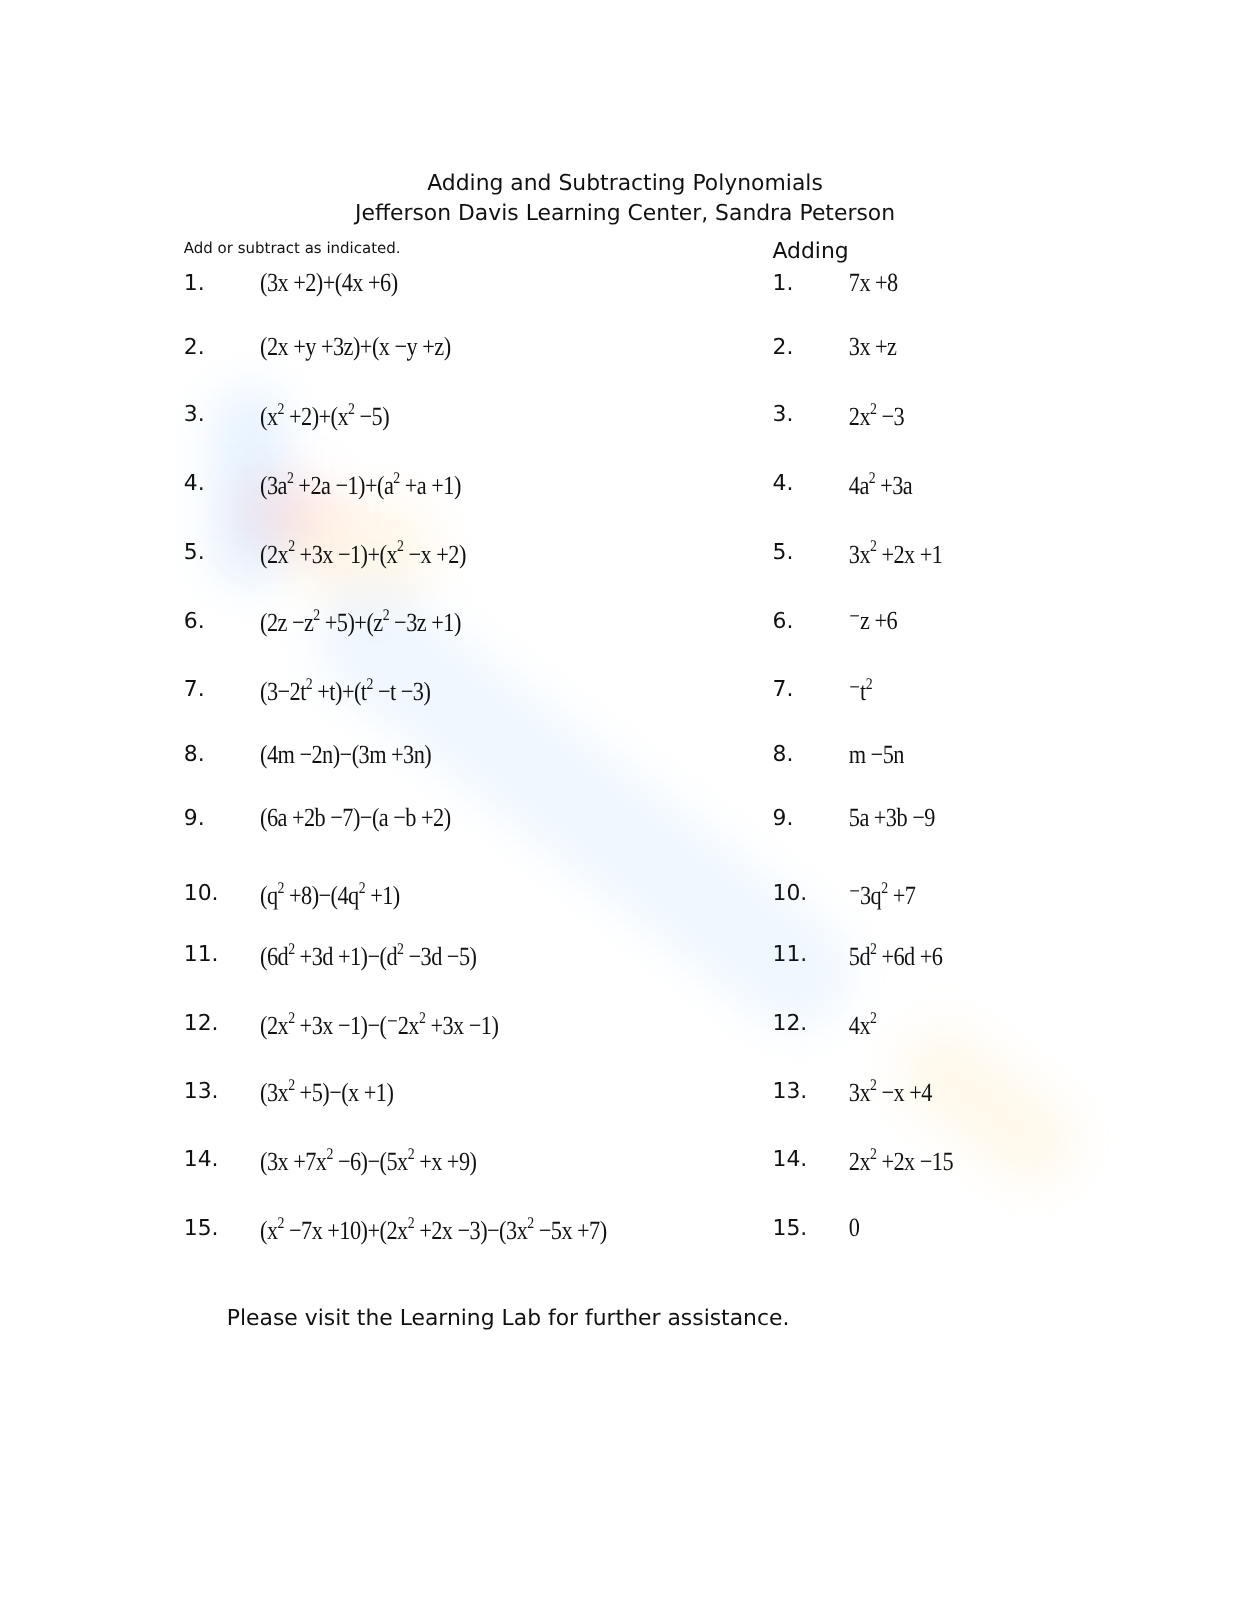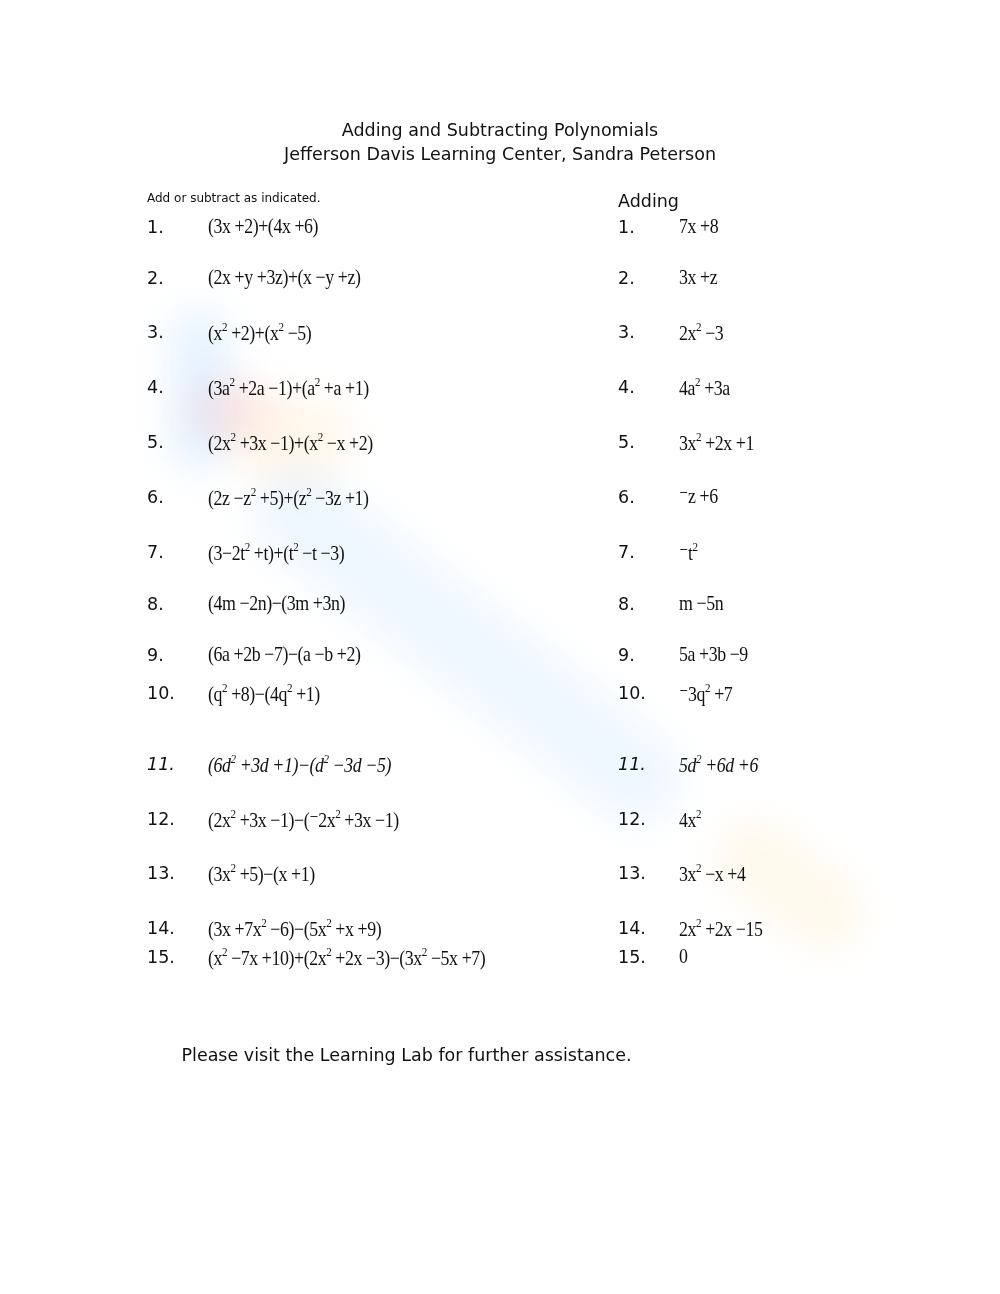--- a/index.html
+++ b/index.html
@@ -1,19 +1,19 @@
 <!DOCTYPE html>
 <html><head>
 <meta charset="utf-8">
 <style>
   html, body { margin:0; padding:0; background:#ffffff; }
   body { width:1000px; height:1294px; position:relative; overflow:hidden; font-family:"DejaVu Sans", sans-serif; color:#111; }
   .watermark { position:absolute; left:170px; top:290px; width:720px; height:700px; pointer-events:none; }
   .wm-band { position:absolute; border-radius:60px; filter:blur(18px); }
-  .title { position:absolute; left:0; width:1000px; text-align:center; font-size:17.5px; }
+  .title { position:absolute; left:0; width:1000px; text-align:center; font-size:17.5px;margin-top:17px; }
   .t1 { top:120px; }
   .t2 { top:144px; }
   .instr { position:absolute; left:147px; top:191px; font-size:12px; }
   .ans-head { position:absolute; left:618px; top:191px; font-size:17.5px; }
   .row { position:absolute; left:0; width:1000px; height:30px; }
   .num { position:absolute; font-size:17.5px; top:3px; }
   .pnum { left:147px; }
   .anum { left:618px; }
   .expr { position:absolute; font-family:"Liberation Serif", "DejaVu Serif", serif; font-size:21px; letter-spacing:-0.5px; white-space:pre; transform:scaleX(0.85); transform-origin:left center; }
   .pexpr { left:208px; }
@@ -86,27 +86,27 @@
       <span class="expr pexpr">(4m −2n)−(3m +3n)</span>
       <span class="num anum">8.</span>
       <span class="expr aexpr">m −5n</span>
     </div>
     <div class="row" style="top: 642px;">
       <span class="num pnum">9.</span>
       <span class="expr pexpr">(6a +2b −7)−(a −b +2)</span>
       <span class="num anum">9.</span>
       <span class="expr aexpr">5a +3b −9</span>
     </div>
-    <div class="row" style="top: 680px;">
+    <div class="row" style="top: 702px;">
       <span class="num pnum">10.</span>
       <span class="expr pexpr">(q<sup>2</sup> +8)−(4q<sup>2</sup> +1)</span>
       <span class="num anum">10.</span>
       <span class="expr aexpr">⁻3q<sup>2</sup> +7</span>
     </div>
-    <div class="row" style="top: 751px; font-style: italic;">
+    <div class="row" style="top: 751px;">
       <span class="num pnum">11.</span>
       <span class="expr pexpr">(6d<sup>2</sup> +3d +1)−(d<sup>2</sup> −3d −5)</span>
       <span class="num anum">11.</span>
       <span class="expr aexpr">5d<sup>2</sup> +6d +6</span>
     </div>
     <div class="row" style="top: 806px;">
       <span class="num pnum">12.</span>
       <span class="expr pexpr">(2x<sup>2</sup> +3x −1)−(⁻2x<sup>2</sup> +3x −1)</span>
       <span class="num anum">12.</span>
       <span class="expr aexpr">4x<sup>2</sup></span>
@@ -116,21 +116,21 @@
       <span class="expr pexpr">(3x<sup>2</sup> +5)−(x +1)</span>
       <span class="num anum">13.</span>
       <span class="expr aexpr">3x<sup>2</sup> −x +4</span>
     </div>
     <div class="row" style="top: 915px;">
       <span class="num pnum">14.</span>
       <span class="expr pexpr">(3x +7x<sup>2</sup> −6)−(5x<sup>2</sup> +x +9)</span>
       <span class="num anum">14.</span>
       <span class="expr aexpr">2x<sup>2</sup> +2x −15</span>
     </div>
-    <div class="row" style="top: 944px;">
+    <div class="row" style="top: 970px;">
       <span class="num pnum">15.</span>
       <span class="expr pexpr">(x<sup>2</sup> −7x +10)+(2x<sup>2</sup> +2x −3)−(3x<sup>2</sup> −5x +7)</span>
       <span class="num anum">15.</span>
       <span class="expr aexpr">0</span>
     </div>
   </div>
 
 <div class="footer">Please visit the Learning Lab for further assistance.</div>
 
 </body></html>

